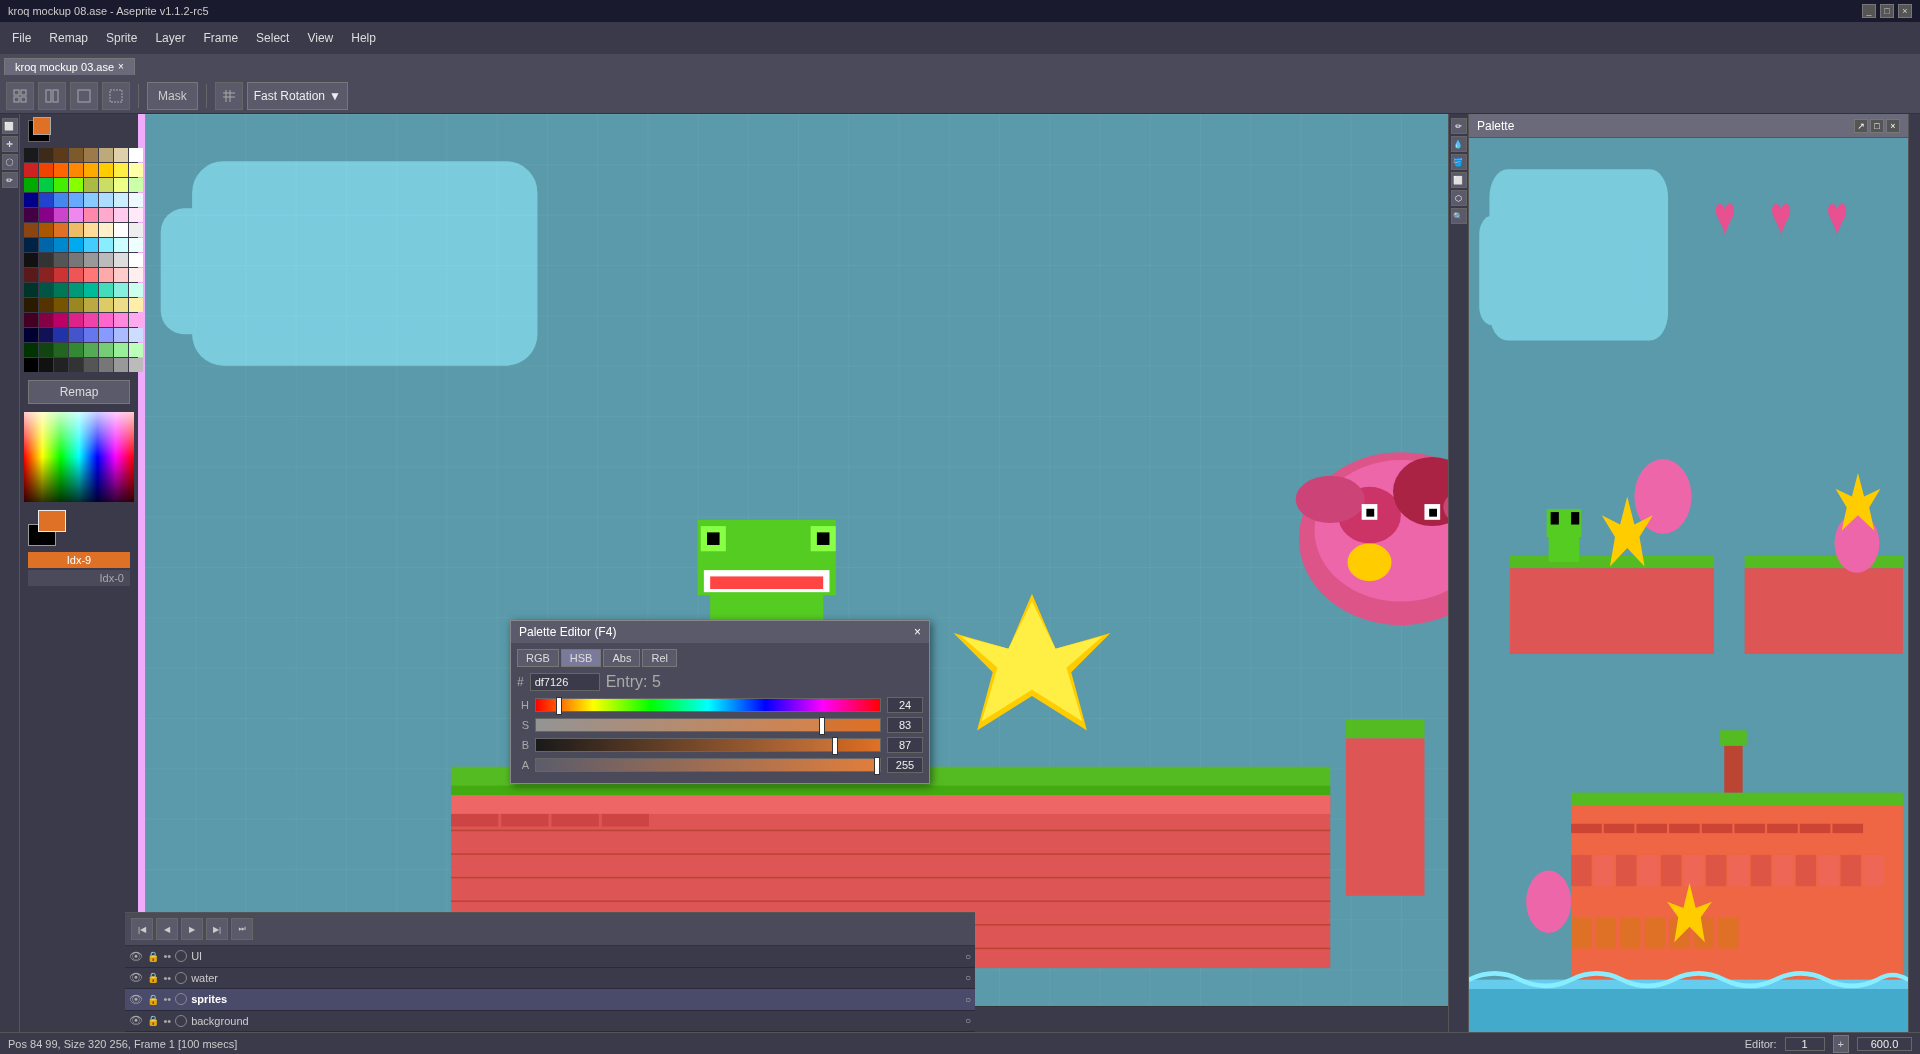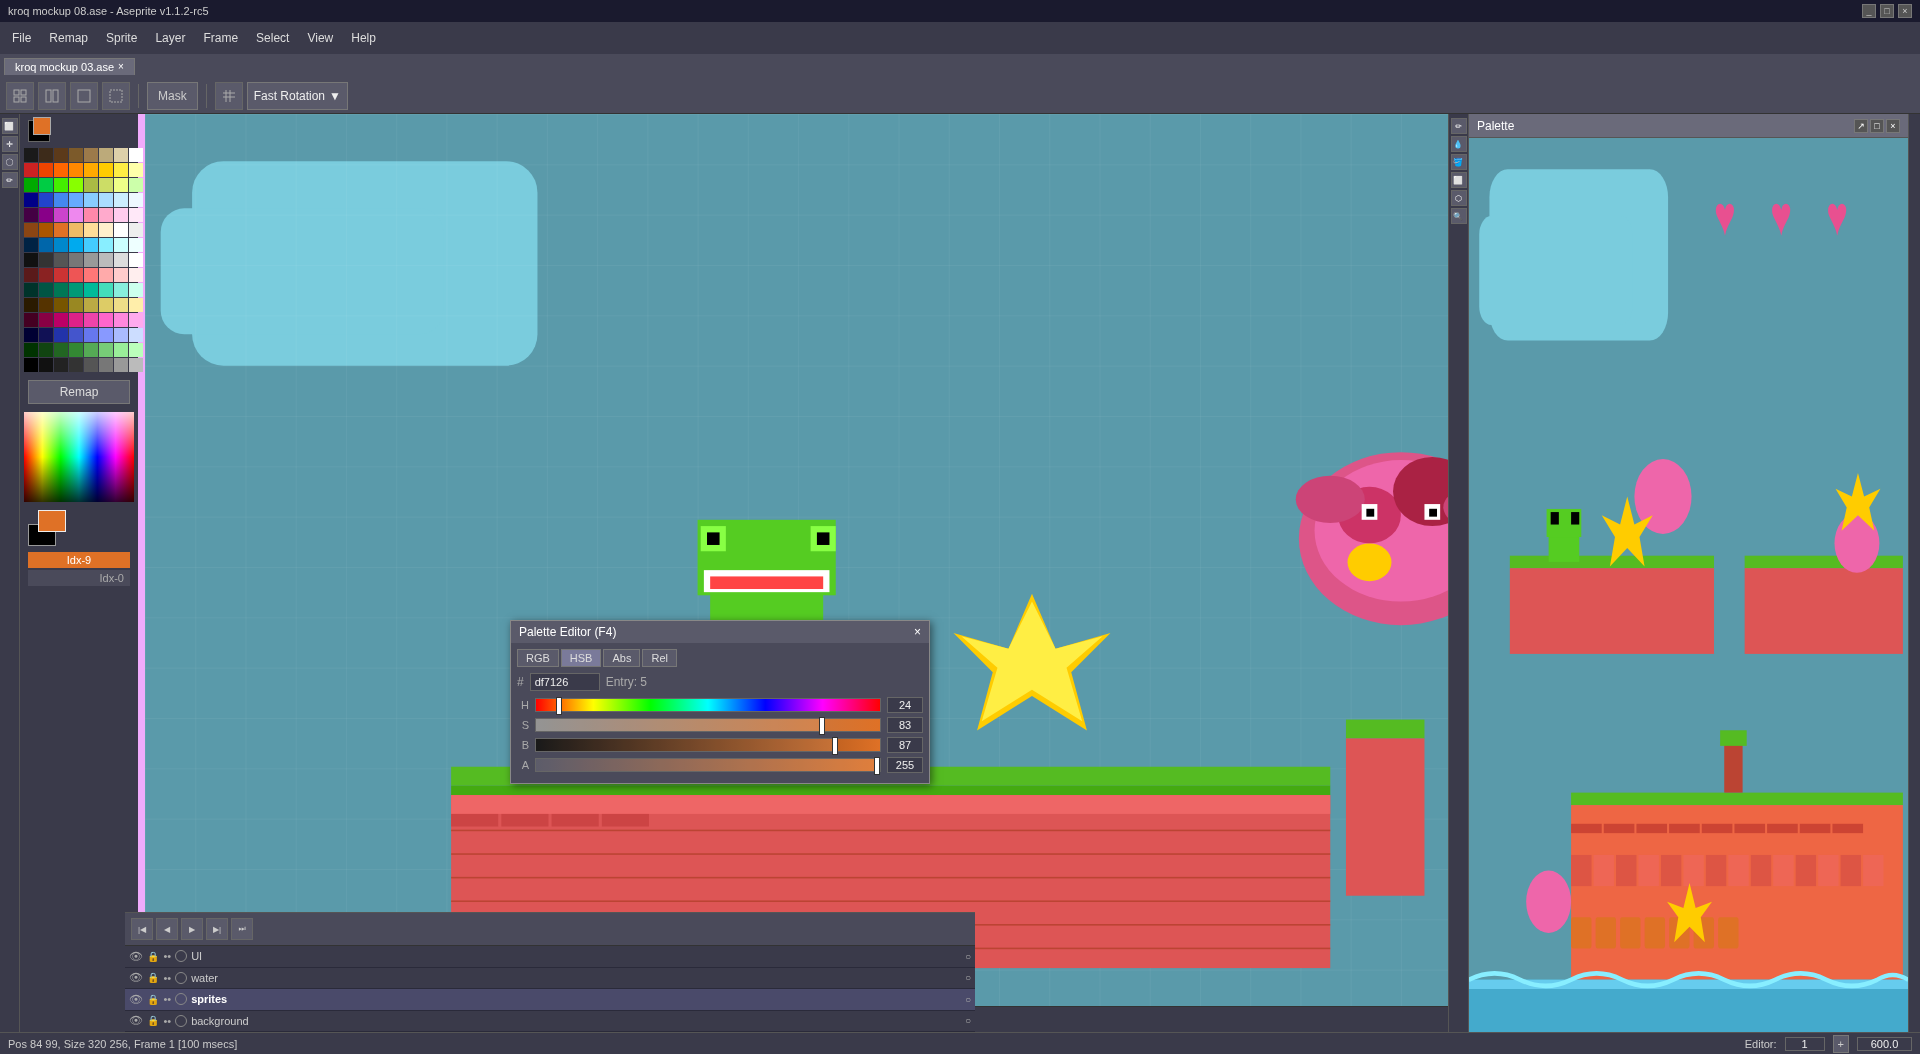--- a/index.html
+++ b/index.html
@@ -393,21 +393,21 @@
     }
     .pe-hash { color: #aaa; }
     .pe-hex-input {
       background: #3a3a4a;
       border: 1px solid #666;
       color: #eee;
       font-size: 11px;
       padding: 2px 4px;
       width: 70px;
     }
-    .pe-entry { font-size: 12px; color: #aaa; }
+    .pe-entry { font-size: 16px; color: #aaa; }
 
     .frame-input {
       width: 40px;
       background: #3a3a4a;
       border: 1px solid #666;
       color: #eee;
       text-align: center;
       font-size: 11px;
     }
     .zoom-input {

